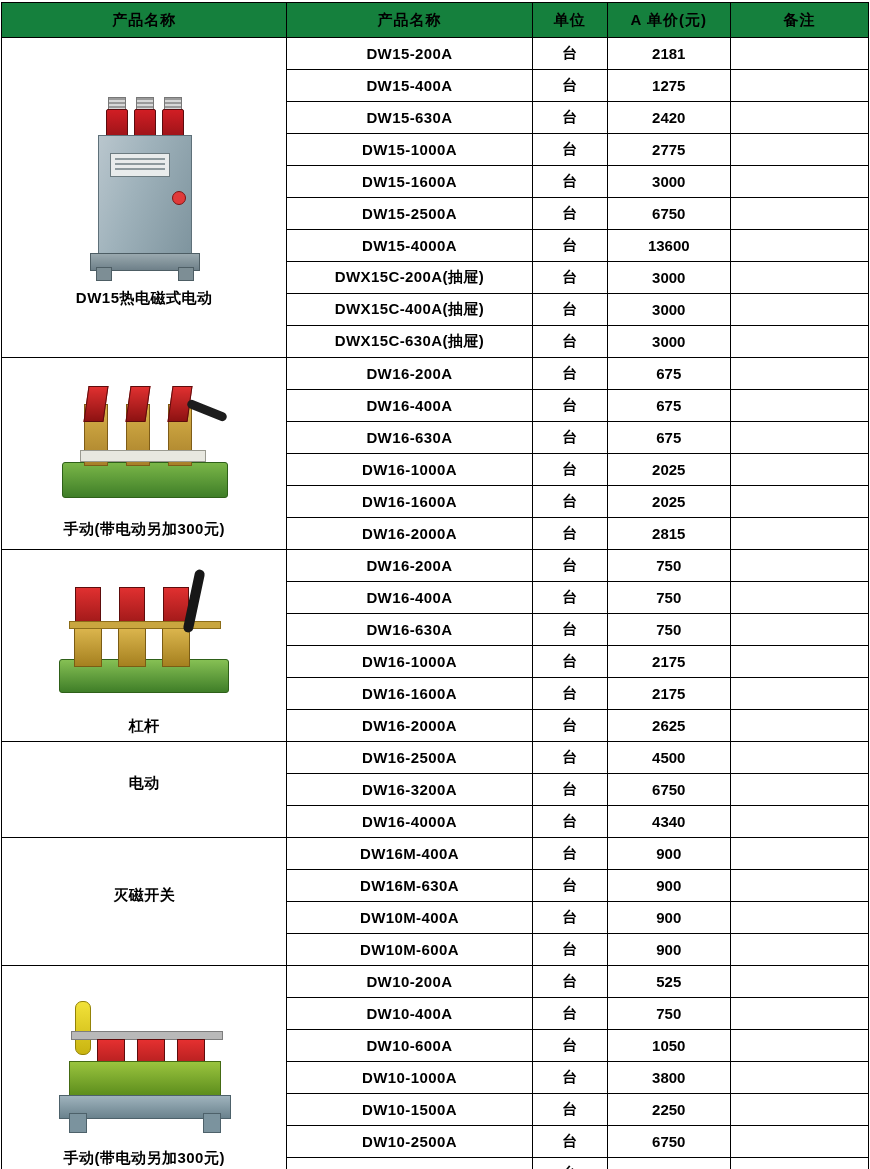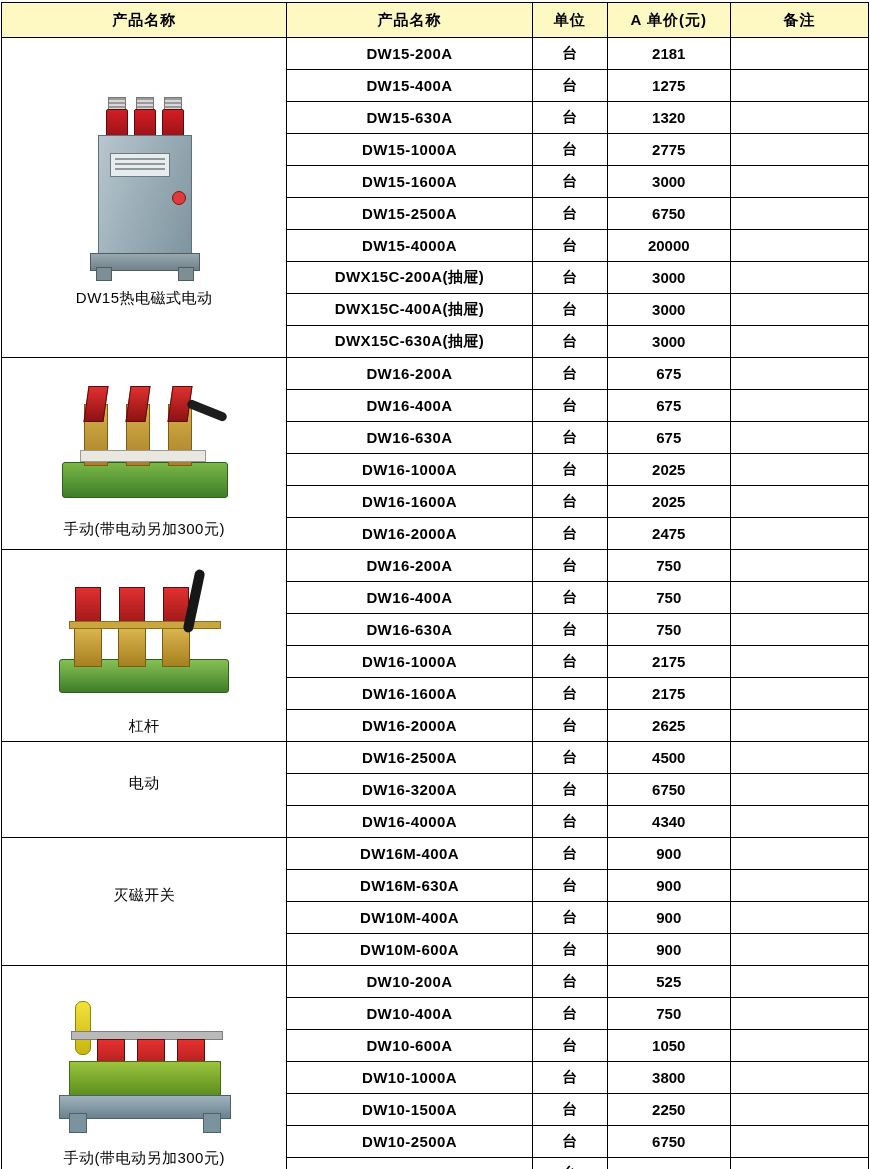--- a/index.html
+++ b/index.html
@@ -28,21 +28,21 @@
     border: 1px solid #000000;
     padding: 0;
     text-align: center;
     vertical-align: middle;
     font-size: 15px;
     font-weight: bold;
     color: #000;
   }
   thead th {
     height: 34px;
-    background: #fef9c3;
+    background: #15803d;
     font-size: 16px;
     letter-spacing: 1px;
   }
   col.c-name { width: 285px; }
   col.c-model { width: 245px; }
   col.c-unit { width: 75px; }
   col.c-price { width: 123px; }
   col.c-remark { width: 138px; }
 
   tbody td {
@@ -58,21 +58,21 @@
     padding-bottom: 6px;
     position: relative;
   }
   td.namecell.center-only {
     vertical-align: middle;
     padding-bottom: 16px;
   }
   .name-label {
     display: block;
     font-size: 15px;
-    font-weight: normal;
+    font-weight: bold;
     letter-spacing: 0.5px;
     margin-top: 4px;
   }
   .prod-img {
     display: block;
     margin: 8px auto 0 auto;
     position: relative;
   }
 
   
@@ -323,21 +323,21 @@
       </tr>
       <tr>
         <td class="model">DW15-400A</td>
         <td>台</td>
         <td>1275</td>
         <td></td>
       </tr>
       <tr>
         <td class="model">DW15-630A</td>
         <td>台</td>
-        <td>1320</td>
+        <td>2420</td>
         <td></td>
       </tr>
       <tr>
         <td class="model">DW15-1000A</td>
         <td>台</td>
         <td>2775</td>
         <td></td>
       </tr>
       <tr>
         <td class="model">DW15-1600A</td>
@@ -347,21 +347,21 @@
       </tr>
       <tr>
         <td class="model">DW15-2500A</td>
         <td>台</td>
         <td>6750</td>
         <td></td>
       </tr>
       <tr>
         <td class="model">DW15-4000A</td>
         <td>台</td>
-        <td>20000</td>
+        <td>13600</td>
         <td></td>
       </tr>
       <tr>
         <td class="model">DWX15C-200A(抽屉)</td>
         <td>台</td>
         <td>3000</td>
         <td></td>
       </tr>
       <tr>
         <td class="model">DWX15C-400A(抽屉)</td>
@@ -416,21 +416,21 @@
       </tr>
       <tr>
         <td class="model">DW16-1600A</td>
         <td>台</td>
         <td>2025</td>
         <td></td>
       </tr>
       <tr>
         <td class="model">DW16-2000A</td>
         <td>台</td>
-        <td>2475</td>
+        <td>2815</td>
         <td></td>
       </tr>
 
       <tr>
         <td class="namecell" rowspan="6">
           <div class="prod-img img3">
             <div class="gbase"></div>
             <div class="redblk b1"></div>
               <div class="redblk b2"></div>
               <div class="redblk b3"></div>

